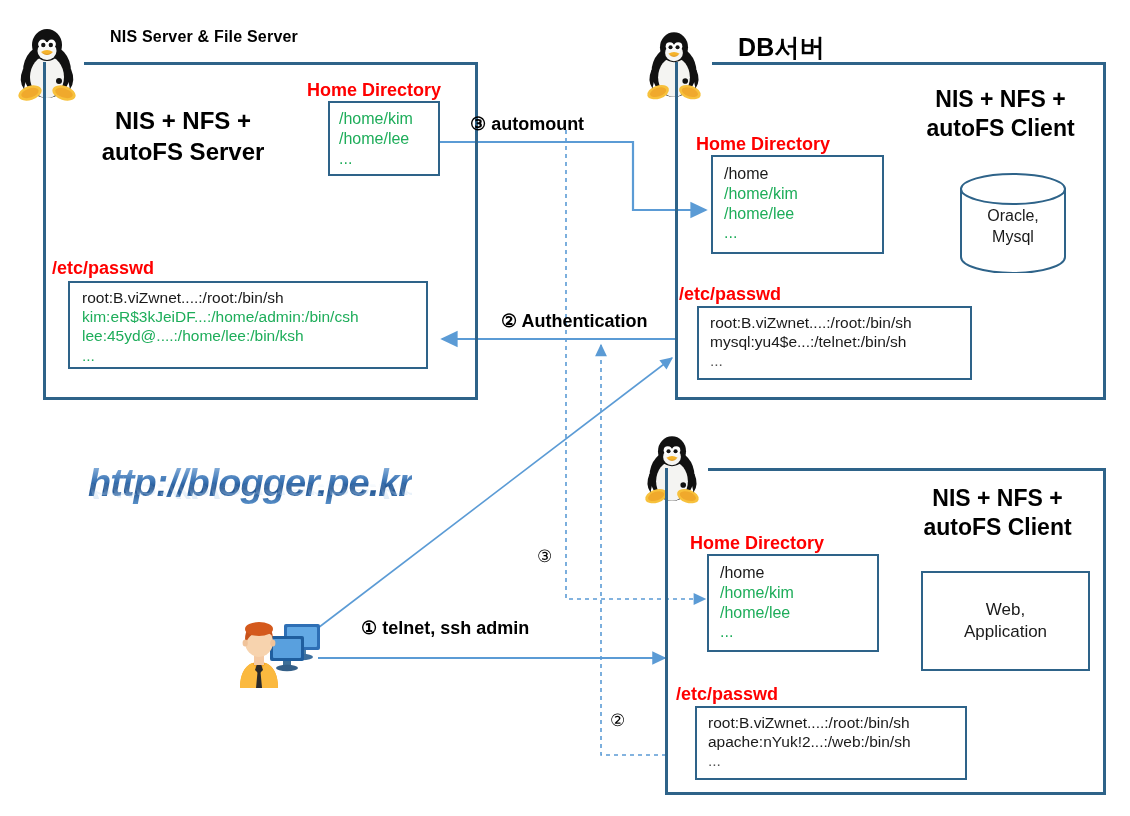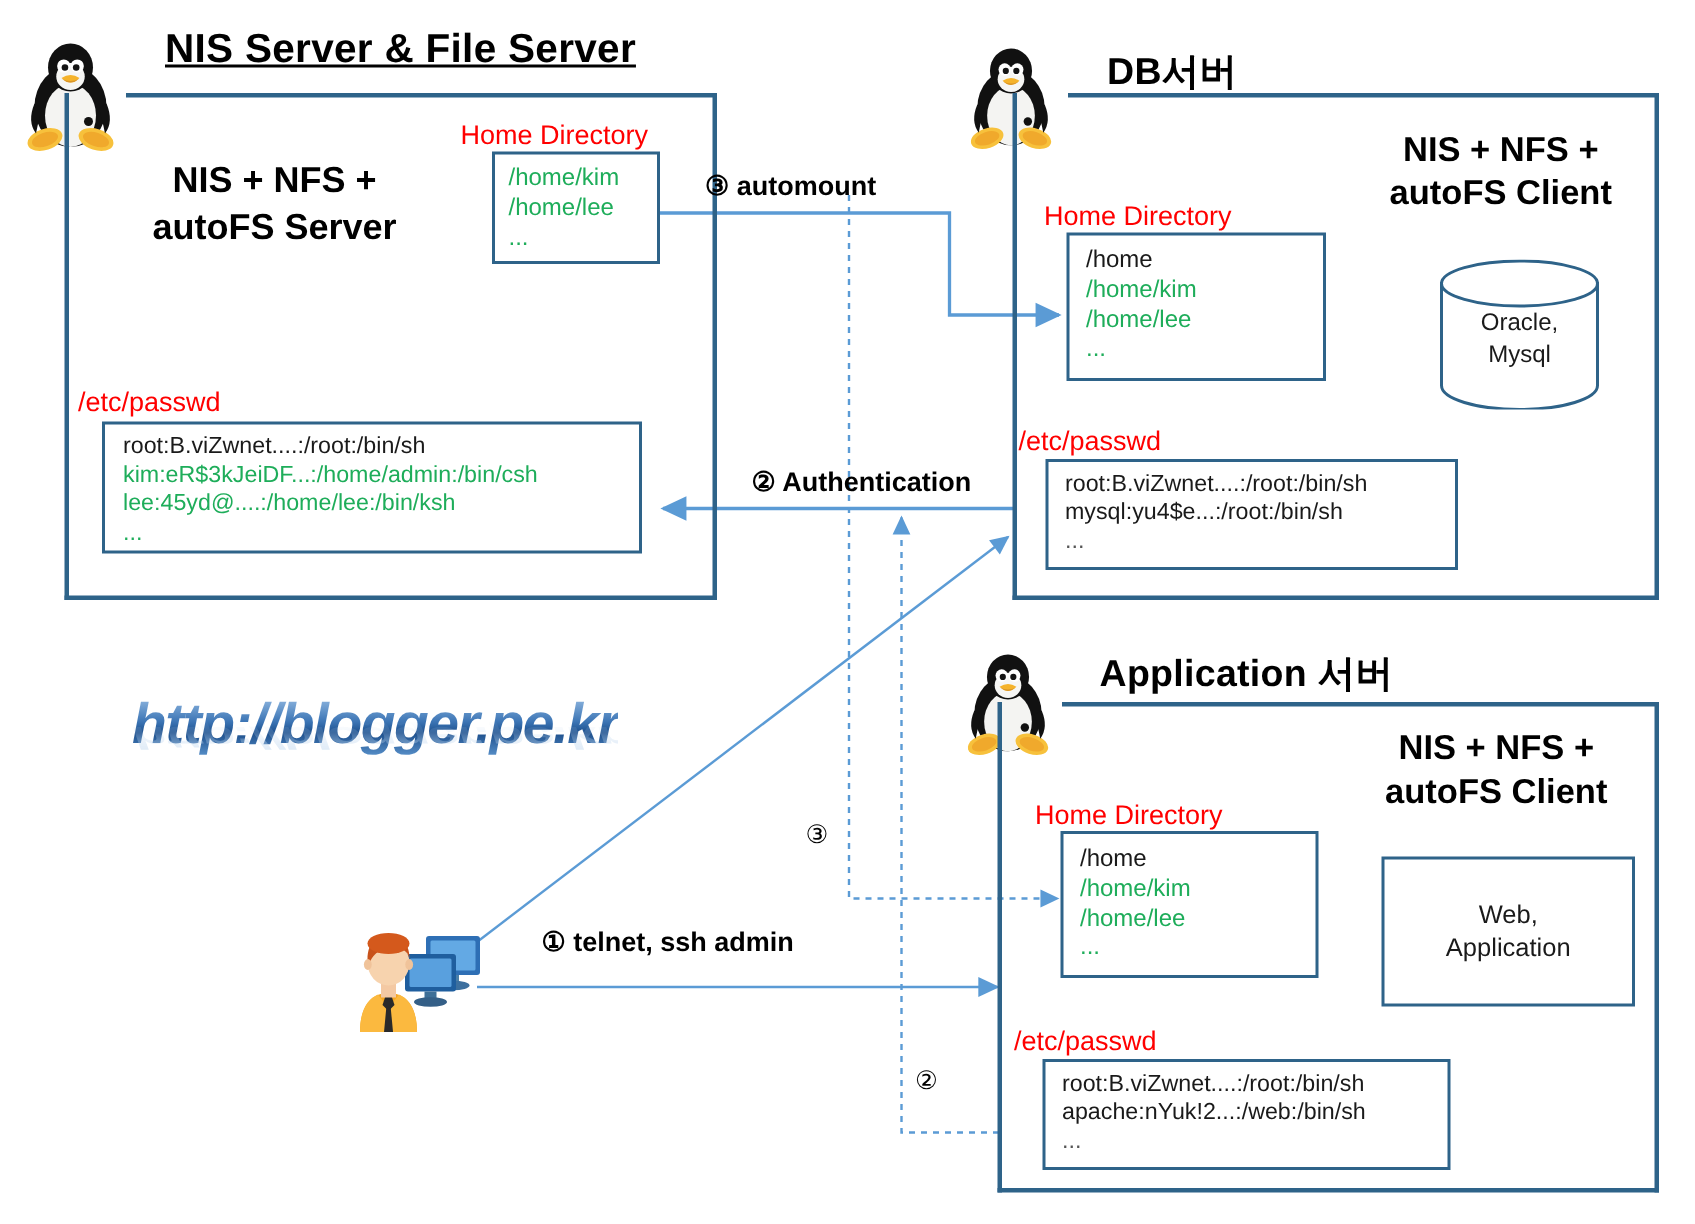--- a/index.html
+++ b/index.html
@@ -51,21 +51,21 @@
     line-height: 1.28;
     white-space: pre-line;
     text-align: center;
   }
 
   
   .red-label {
     position: absolute;
     color: #FF0000;
     white-space: nowrap;
-    font-weight: normal;
+    font-weight: bold;
   }
 
   
   .inner-box {
     position: absolute;
     border: 2px solid #2E6389;
     box-sizing: border-box;
     background: #ffffff;
   }
   .inner-box .line {
@@ -173,21 +173,21 @@
 
     <g>
       <path d="M566,130 L566,599 L705,599" fill="none" stroke="#5B9BD5" stroke-width="1.6" stroke-dasharray="4 4" marker-end="url(#ahd)"></path>
     </g>
 
     <g>
       <path d="M666,755 L601,755 L601,345" fill="none" stroke="#5B9BD5" stroke-width="1.6" stroke-dasharray="4 4" marker-end="url(#ahd)"></path>
     </g>
   </svg>
 
-  <div class="server-title" style="left:110px; top:17px; font-size:27px;text-decoration:underline;">NIS Server &amp; File Server</div>
+  <div class="server-title" style="left:110px; top:28px; font-size:16px;">NIS Server &amp; File Server</div>
 
   <div class="abs" style="left:16px; top:27px; width:62px; height:76px;">
     <svg class="iconsvg" width="62" height="76" viewBox="0 0 62 76">
       <ellipse cx="31" cy="44" rx="24" ry="27" fill="#111111"></ellipse>
       <ellipse cx="31" cy="50" rx="17" ry="21" fill="#f4f4f2"></ellipse>
       <ellipse cx="31" cy="18" rx="15" ry="16" fill="#111111"></ellipse>
       <ellipse cx="31" cy="24" rx="9.5" ry="9" fill="#f6f6f4"></ellipse>
       <circle cx="26.5" cy="17" r="4.4" fill="#ffffff"></circle>
       <circle cx="35.5" cy="17" r="4.4" fill="#ffffff"></circle>
       <circle cx="27.3" cy="18" r="2.2" fill="#131313"></circle>
@@ -272,25 +272,24 @@
       <ellipse cx="56" cy="16" rx="52" ry="15" fill="#ffffff" stroke="#2E6389" stroke-width="2"></ellipse>
     </svg>
   </div>
   <div class="abs" style="left:957px; top:205px; width:112px; text-align:center; font-size:16px; color:#1a1a1a; line-height:1.32; white-space:pre-line;">Oracle,
 Mysql</div>
 
   <div class="red-label" style="left:679px; top:284px; font-size:18px;">/etc/passwd</div>
 
   <div class="inner-box" style="left:697px; top:306px; width:275px; height:74px; padding:5px 0 0 11px; font-size:15.5px;">
     <div class="line c-black">root:B.viZwnet....:/root:/bin/sh</div>
-    <div class="line c-black">mysql:yu4$e...:/root:/bin/sh</div>
+    <div class="line c-black">mysql:yu4$e...:/telnet:/bin/sh</div>
     <div class="line c-dots-b">...</div>
   </div>
 
-  <div class="server-title" style="left:733px; top:432px; font-size:25px;">Application 서버</div>
 
   <div class="abs" style="left:643px; top:434px; width:58px; height:72px;">
     <svg class="iconsvg" width="58" height="72" viewBox="0 0 62 76">
       <ellipse cx="31" cy="44" rx="24" ry="27" fill="#111111"></ellipse>
       <ellipse cx="31" cy="50" rx="17" ry="21" fill="#f4f4f2"></ellipse>
       <ellipse cx="31" cy="18" rx="15" ry="16" fill="#111111"></ellipse>
       <ellipse cx="31" cy="24" rx="9.5" ry="9" fill="#f6f6f4"></ellipse>
       <circle cx="26.5" cy="17" r="4.4" fill="#ffffff"></circle>
       <circle cx="35.5" cy="17" r="4.4" fill="#ffffff"></circle>
       <circle cx="27.3" cy="18" r="2.2" fill="#131313"></circle>

